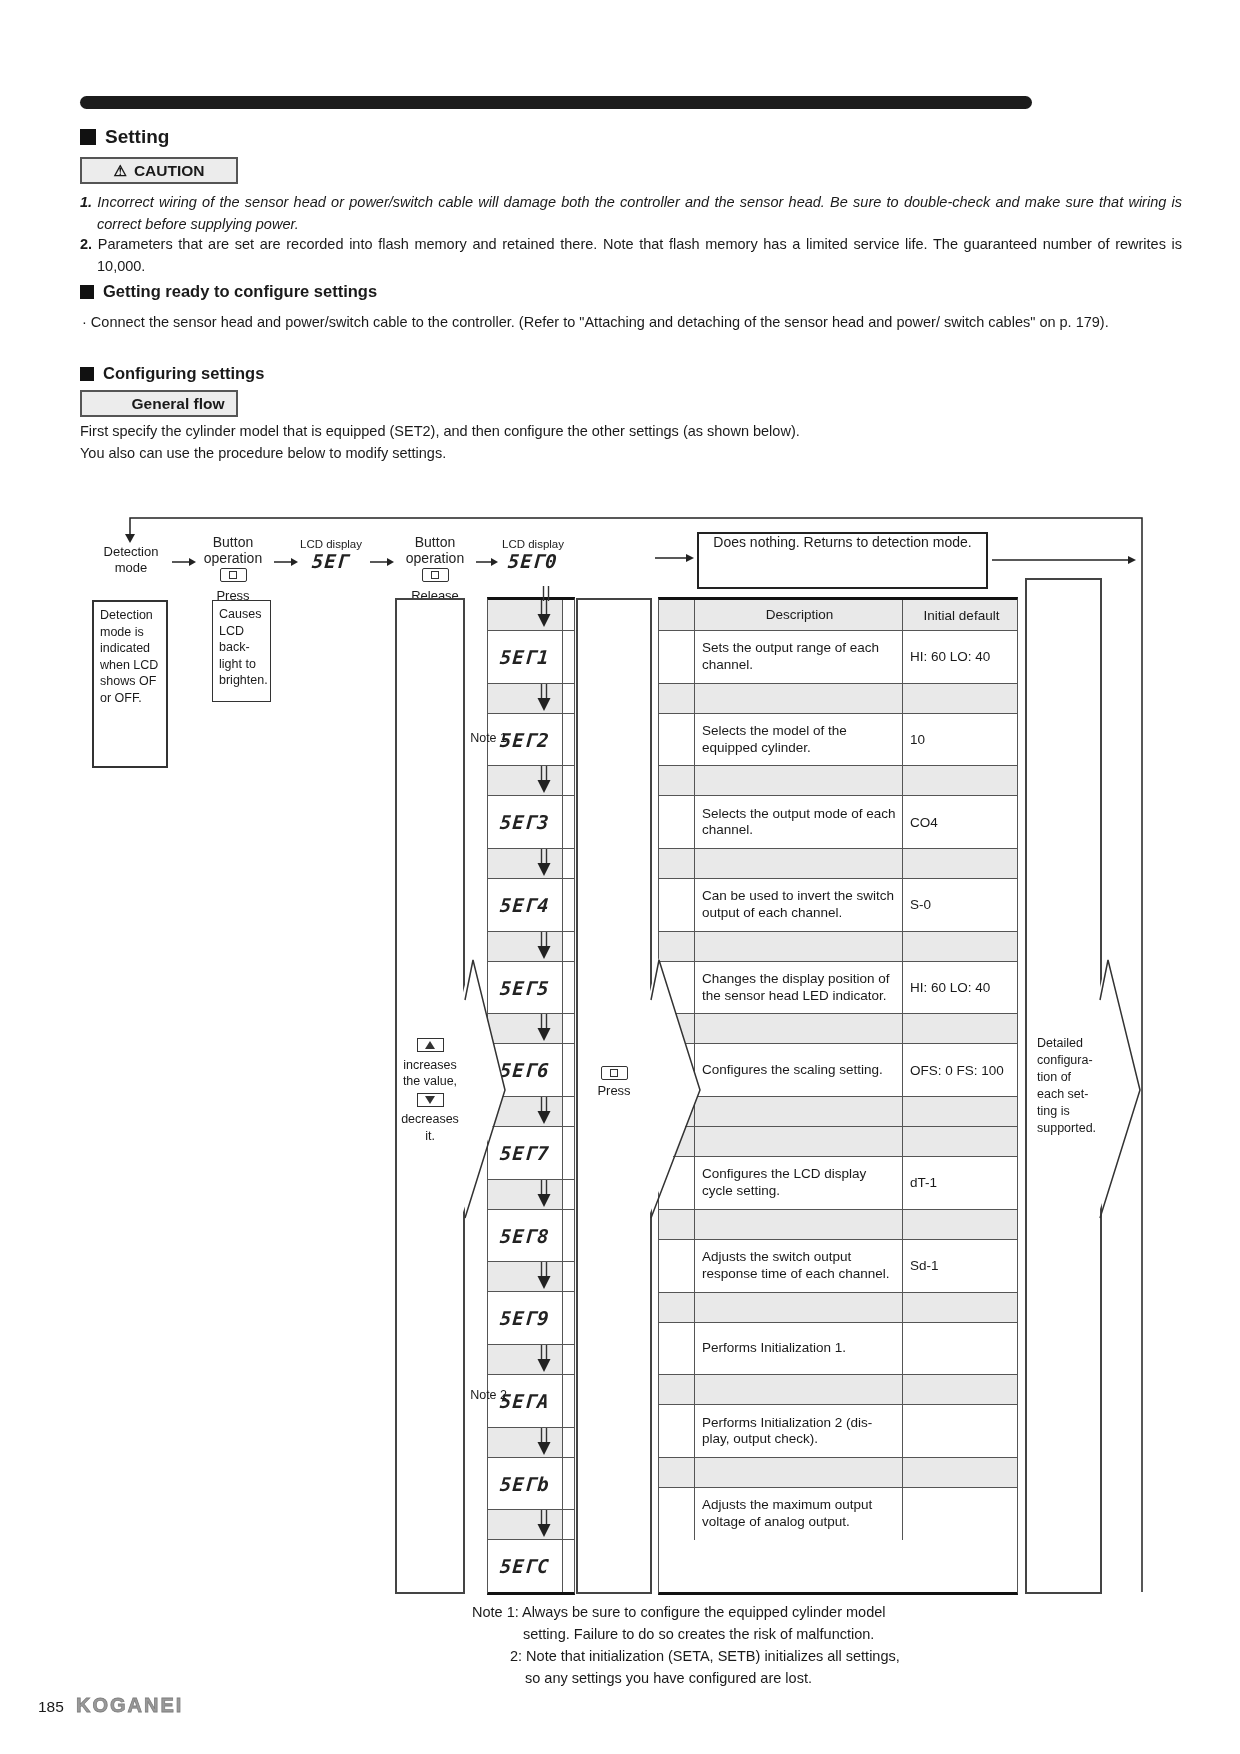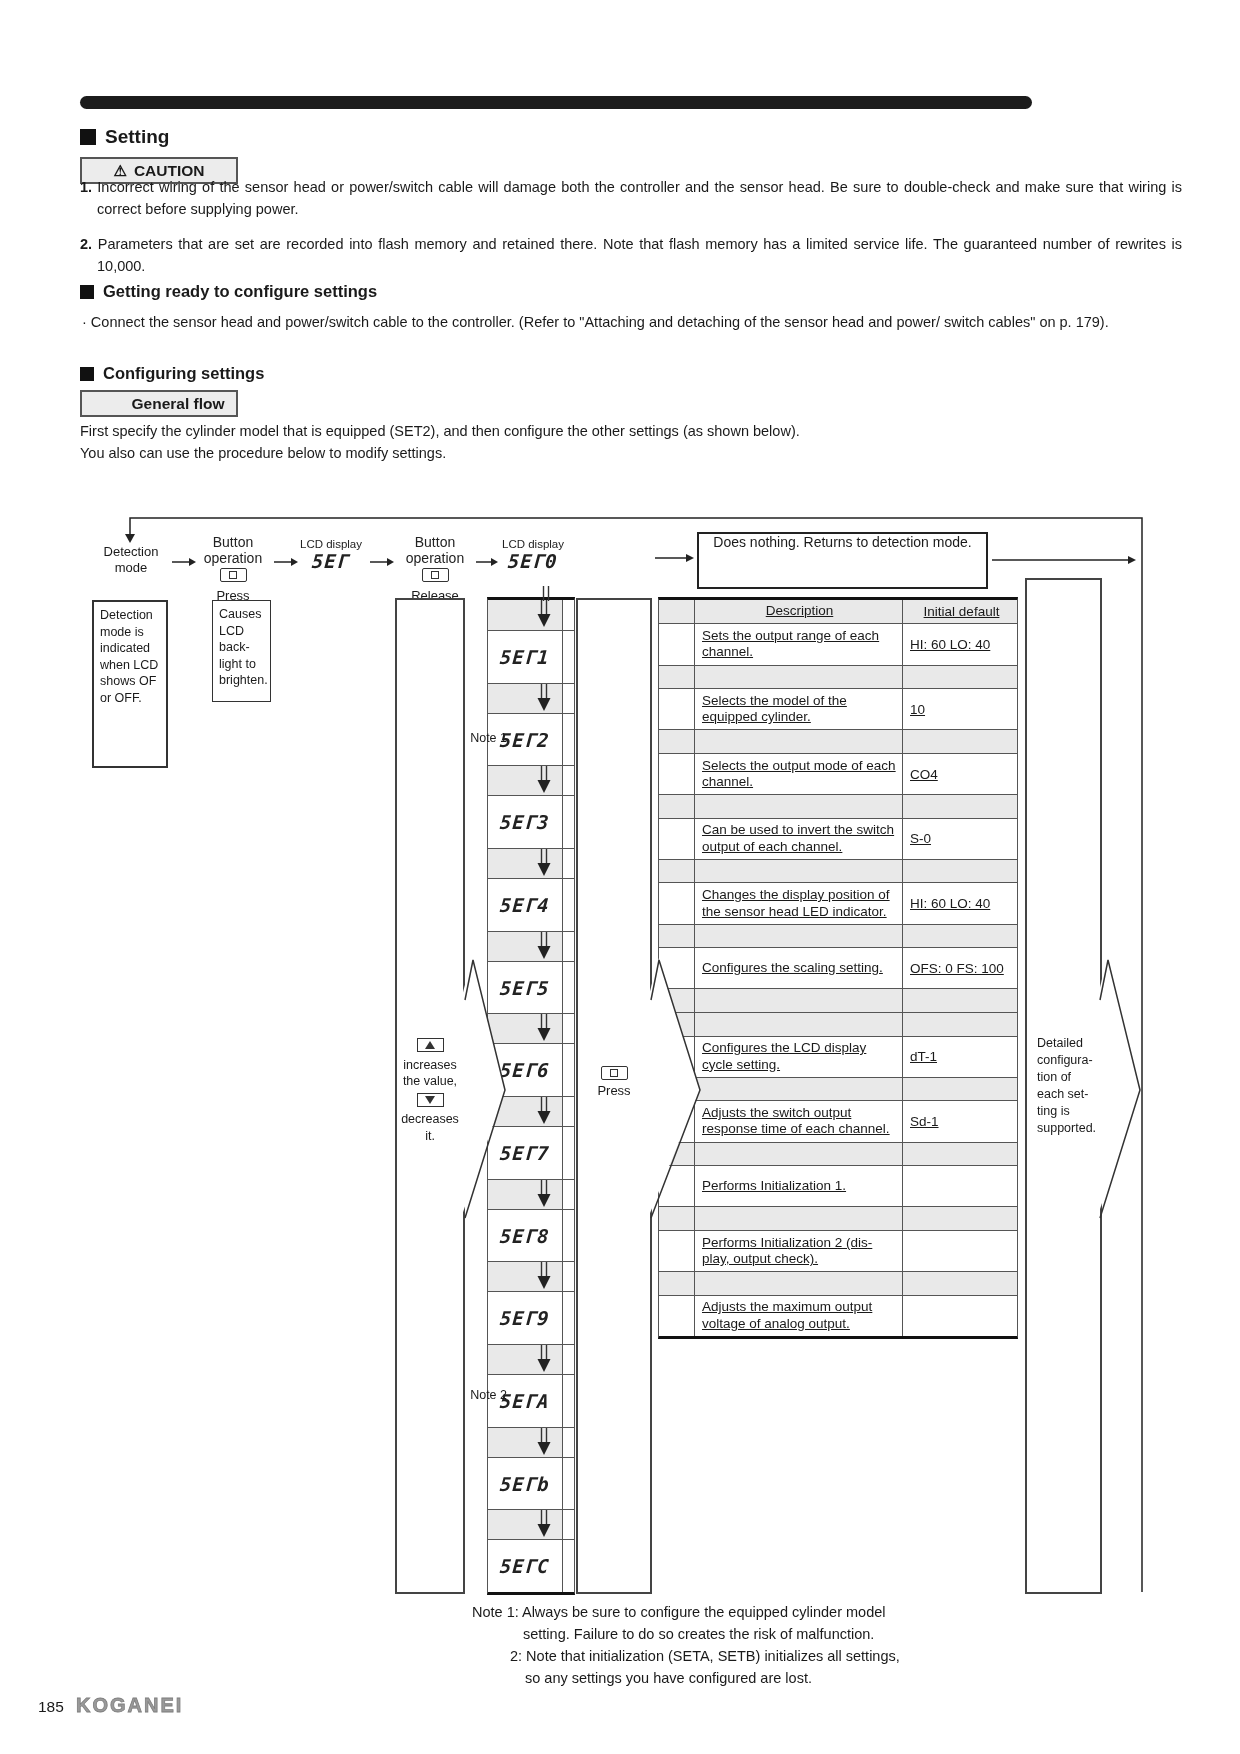--- a/index.html
+++ b/index.html
@@ -85,21 +85,21 @@
   <div class="abs h1">
     <span class="sq-lg"></span>
     <span>Setting</span>
   </div>
 
   <div class="abs labelbox caution-box">
     <span class="warn">⚠</span>
     <span>CAUTION</span>
   </div>
 
-  <div class="abs para hang" style="left:80px;top:177px;">
+  <div class="abs para hang" style="left:80px;top:192px;font-style:italic;">
     <span class="num">1.</span>
     <span>Incorrect wiring of the sensor head or power/switch cable will damage both the controller and the sensor head. Be sure to double-check and make sure that wiring is correct before supplying power.</span>
   </div>
   <div class="abs para hang" style="left:80px;top:234px;">
     <span class="num">2.</span>
     <span>Parameters that are set are recorded into flash memory and retained there. Note that flash memory has a limited service life. The guaranteed number of rewrites is 10,000.</span>
   </div>
 
   <div class="abs h2" style="left:80px;top:282px;">
     <span class="sq-md"></span>
@@ -355,21 +355,21 @@
         <div class="cell strip" style="background:#fff;"></div>
       </div>
       <div class="drow main">
         <div class="cell lcdcell">
           <span class="lcd">5EΓC</span>
         </div>
         <div class="cell strip"></div>
       </div>
     </div>
 
-  <div class="abs gridcol" style="left:658px;top:597px;width:360px;height:742px;text-decoration:underline;">
+  <div class="abs gridcol" style="left:658px;top:597px;width:360px;height:998px;">
     <div class="drow sep">
       <div class="cell narrow-cell vline-r"></div>
       <div class="cell desc-cell vline-r thead" style="justify-content:center;">Description</div>
       <div class="cell def-cell thead" style="justify-content:center;">Initial default</div>
     </div>
   <div class="drow main">
         <div class="cell narrow-cell vline-r"></div>
         <div class="cell desc-cell vline-r">Sets the output range of each channel.</div>
         <div class="cell def-cell">HI: 60   LO: 40</div>
       </div>

